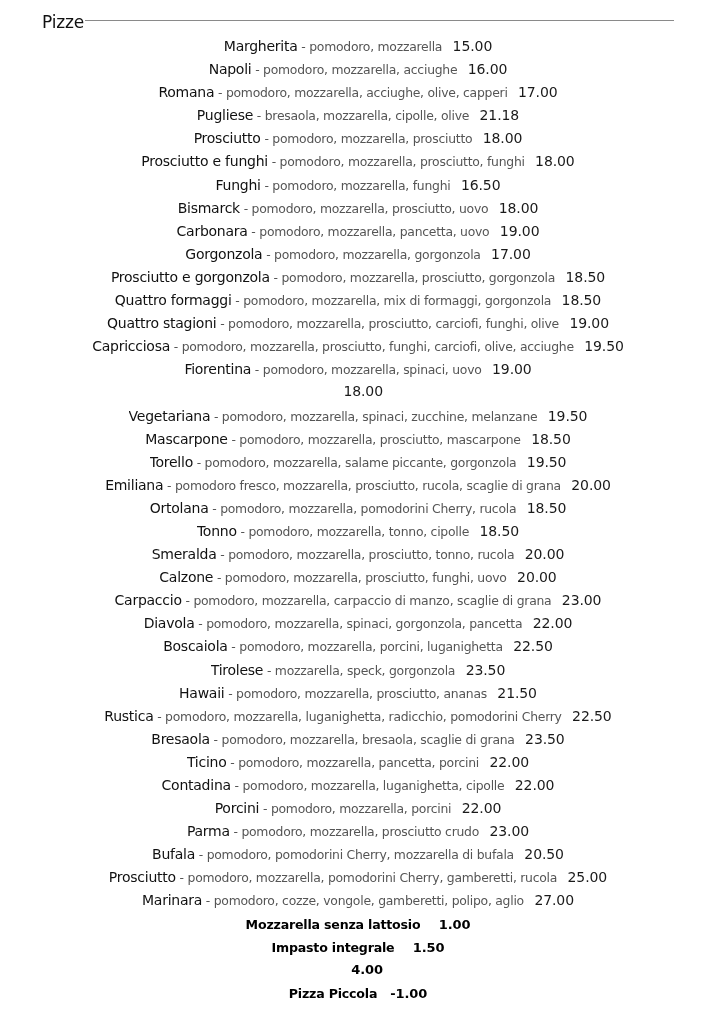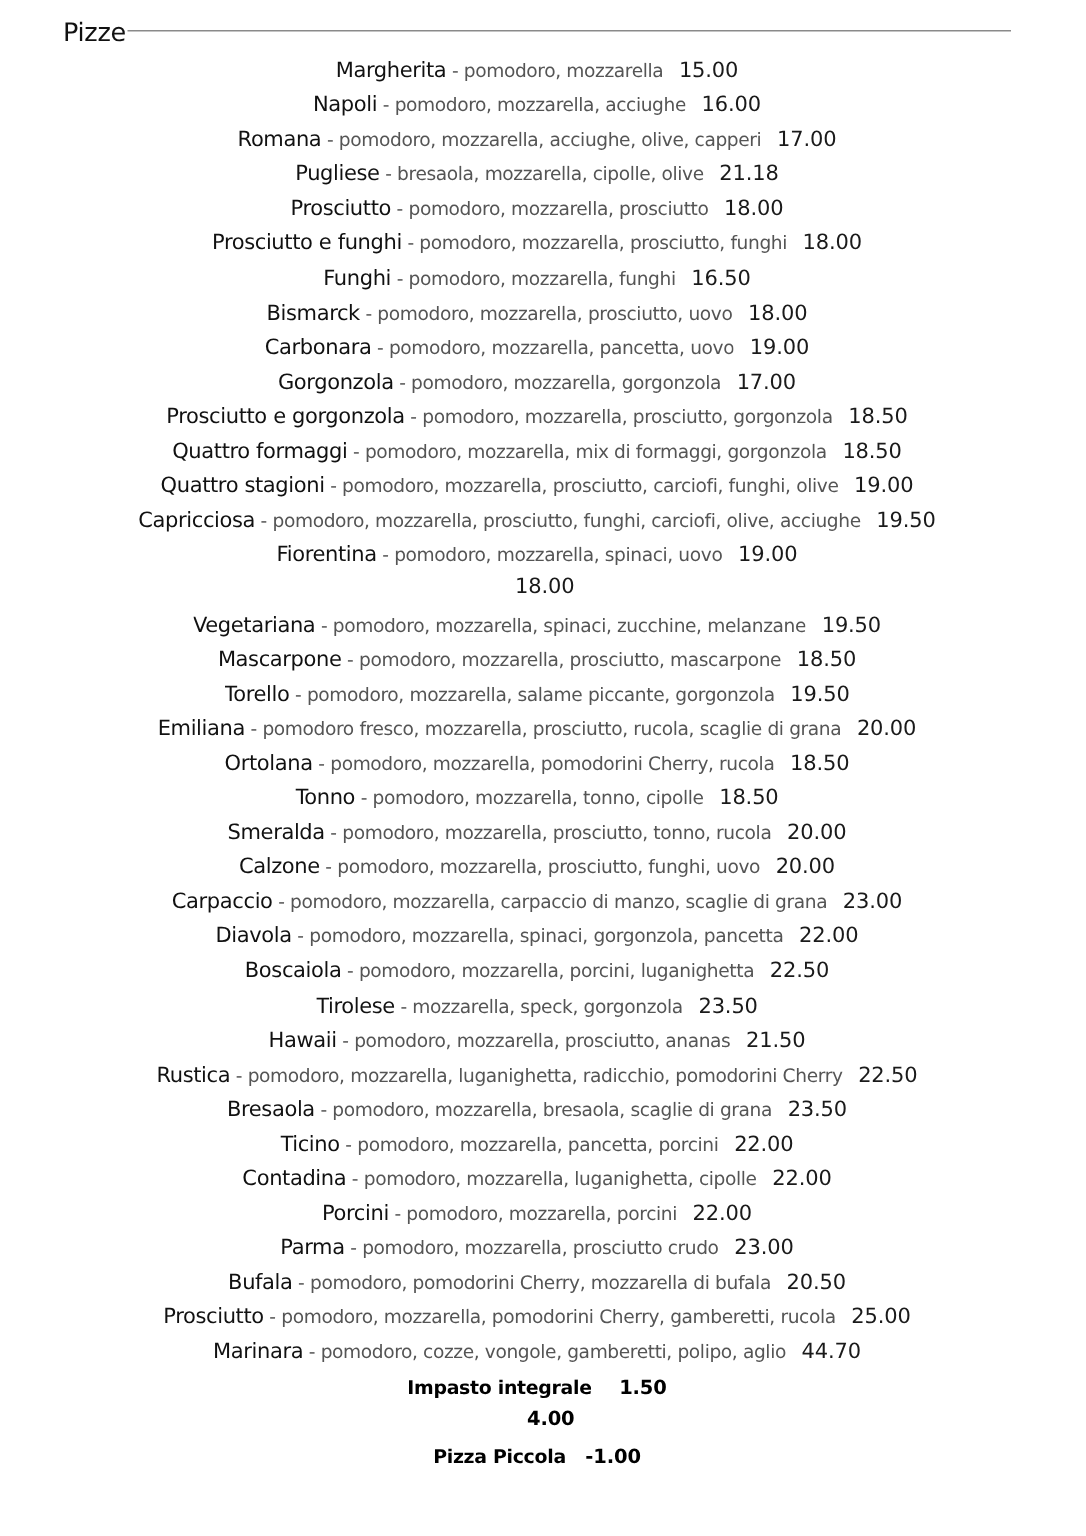--- a/index.html
+++ b/index.html
@@ -235,24 +235,28 @@
       <div class="row">
         <span class="left"><span class="name">Bufala</span><span class="sep"> <span>-</span> </span><span class="desc">pomodoro, pomodorini Cherry, mozzarella di bufala</span></span>
         <span class="price">20.50</span>
       </div>
       <div class="row">
         <span class="left"><span class="name">Prosciutto</span><span class="sep"> <span>-</span> </span><span class="desc">pomodoro, mozzarella, pomodorini Cherry, gamberetti, rucola</span></span>
         <span class="price">25.00</span>
       </div>
       <div class="row">
         <span class="left"><span class="name">Marinara</span><span class="sep"> <span>-</span> </span><span class="desc">pomodoro, cozze, vongole, gamberetti, polipo, aglio</span></span>
-        <span class="price">44.70</span>
+        <span class="price">27.00</span>
       </div>
     </div>
   <div class="rows" id="extra-rows">
+      <div class="row extra">
+        <span class="left"><span class="name">Mozzarella senza lattosio</span></span>
+        <span class="price">1.00</span>
+      </div>
       <div class="row extra">
         <span class="left"><span class="name">Impasto integrale</span></span>
         <span class="price">1.50</span>
       </div>
       <div class="row extra">
         <span class="price">4.00</span>
       </div>
       <div class="row extra">
         <span class="left"><span class="name">Pizza Piccola</span></span>
         <span class="price">-1.00</span>

